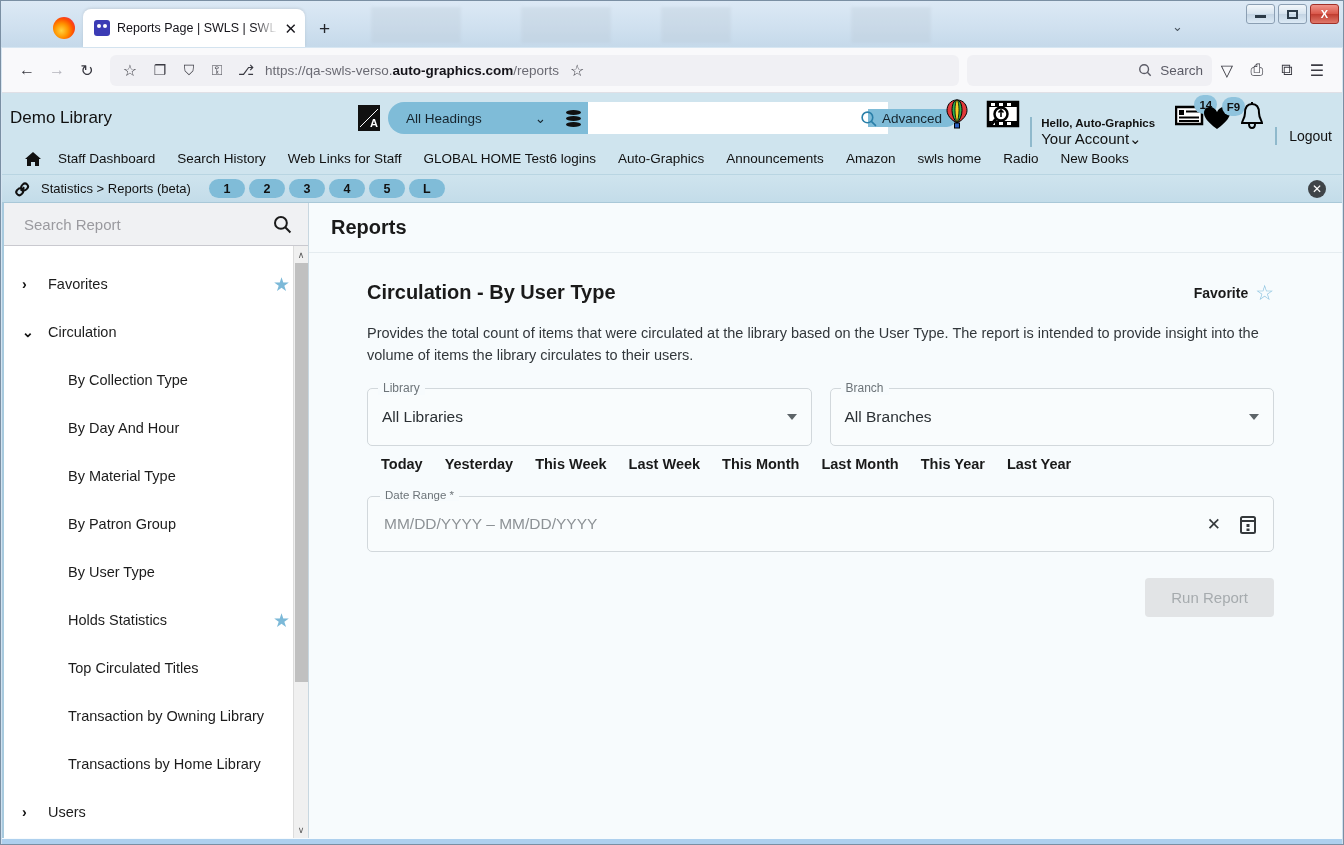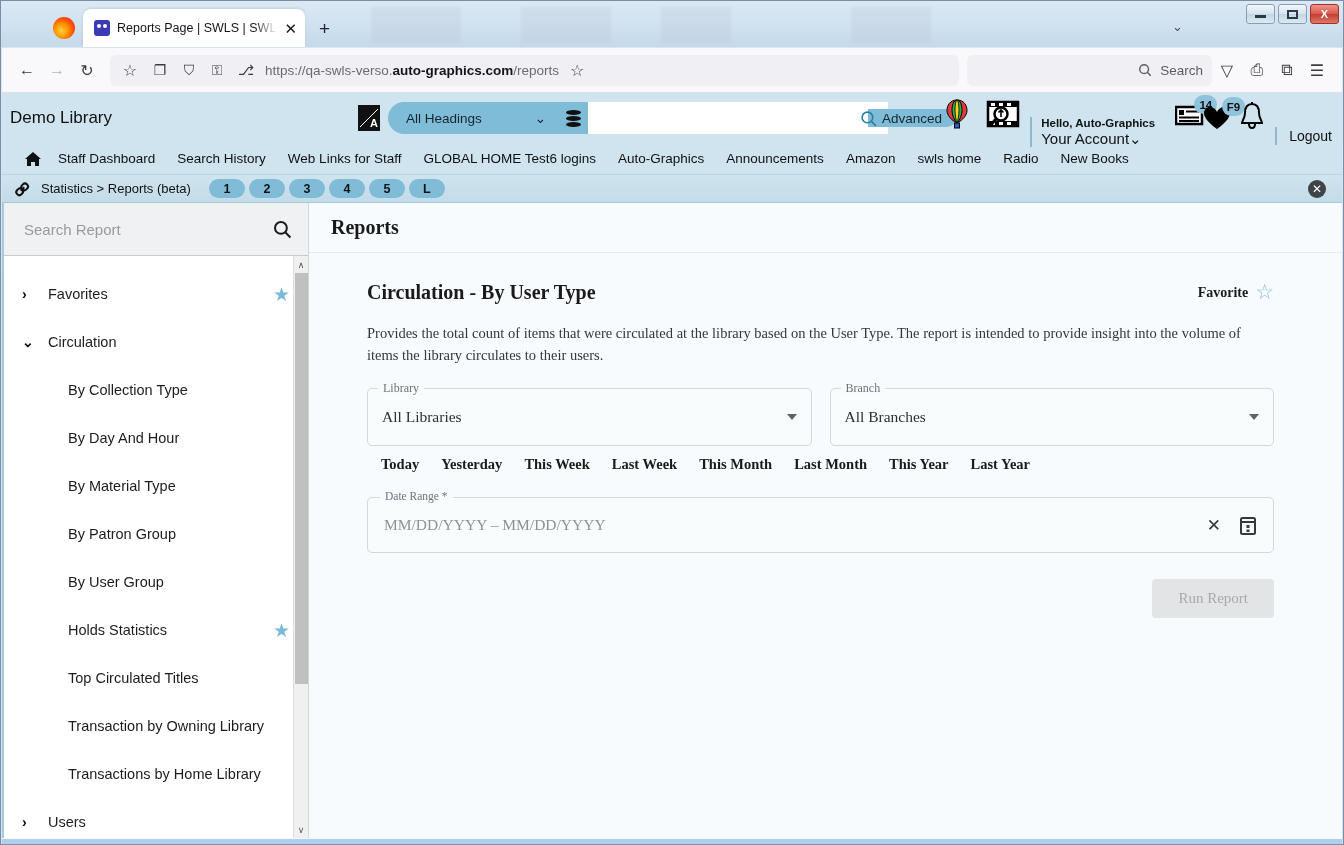--- a/index.html
+++ b/index.html
@@ -211,21 +211,21 @@
   
   #body-split { display: flex; height: calc(100% - 111px); }
 
   
   #sidebar {
     width: 307px; flex: none; background: #fff; border-right: 1px solid #c8d7e0;
     display: flex; flex-direction: column; position: relative;
     border-left: 2px solid #a8cade;
   }
   #side-search {
-    height: 53px; background: #f0f1f3; border-bottom: 1px solid #c9c9cf;
+    height: 43px; background: #f0f1f3; border-bottom: 1px solid #c9c9cf;
     display: flex; align-items: center; padding: 0 16px 0 18px; flex: none;
   }
   #side-search-input {
     flex: 1; border: none; outline: none; background: transparent;
     font-size: 15px; color: #111; font-family: inherit;
   }
   #side-search-input::placeholder { color: #9a9a9f; }
   #side-search-icon { font-size: 17px; color: #1a1a1a; cursor: pointer; }
   #tree { flex: 1; overflow: hidden; padding-top: 14px; position: relative; }
   .tree-row {
@@ -249,21 +249,21 @@
     height: 17px; width: 100%; display: flex; align-items: center; justify-content: center;
     font-size: 9px; color: #5a5a5a; cursor: pointer; flex: none;
   }
   #sb-track { flex: 1; width: 100%; position: relative; }
   #sb-thumb {
     position: absolute; left: 1px; width: 13px; top: 0; height: 75%;
     background: #c0c0c0; cursor: pointer;
   }
 
   
-  #main { flex: 1; background: #f7fbfd; display: flex; flex-direction: column; min-width: 0; position: relative; font-family: Liberation Serif, serif; }
+  #main { flex: 1; background: #f7fbfd; display: flex; flex-direction: column; min-width: 0; position: relative; }
   #main-head {
     height: 50px; display: flex; align-items: center; padding-left: 22px;
     border-bottom: 1px solid #e5ecf0; flex: none;
   }
   #page-title { font-size: 20px; font-weight: bold; color: #1a1a1a; }
   #card { padding: 28px 68px 0 58px; position: relative; }
   #card-title-row { display: flex; align-items: center; }
   #report-title { font-size: 20px; font-weight: bold; color: #1a1a1a; }
   #fav-wrap { margin-left: auto; display: flex; align-items: center; gap: 7px; cursor: pointer; }
   #fav-label { font-size: 14px; font-weight: bold; color: #1a1a1a; }
@@ -525,21 +525,21 @@
           <div class="tree-row child">
             <span class="label">By Day And Hour</span>
           </div>
           <div class="tree-row child">
             <span class="label">By Material Type</span>
           </div>
           <div class="tree-row child">
             <span class="label">By Patron Group</span>
           </div>
           <div class="tree-row child">
-            <span class="label">By User Group</span>
+            <span class="label">By User Type</span>
           </div>
           <div class="tree-row child">
             <span class="label">Holds Statistics</span>
             <span class="star">★</span>
           </div>
           <div class="tree-row child">
             <span class="label">Top Circulated Titles</span>
           </div>
           <div class="tree-row child">
             <span class="label">Transaction by Owning Library</span>

